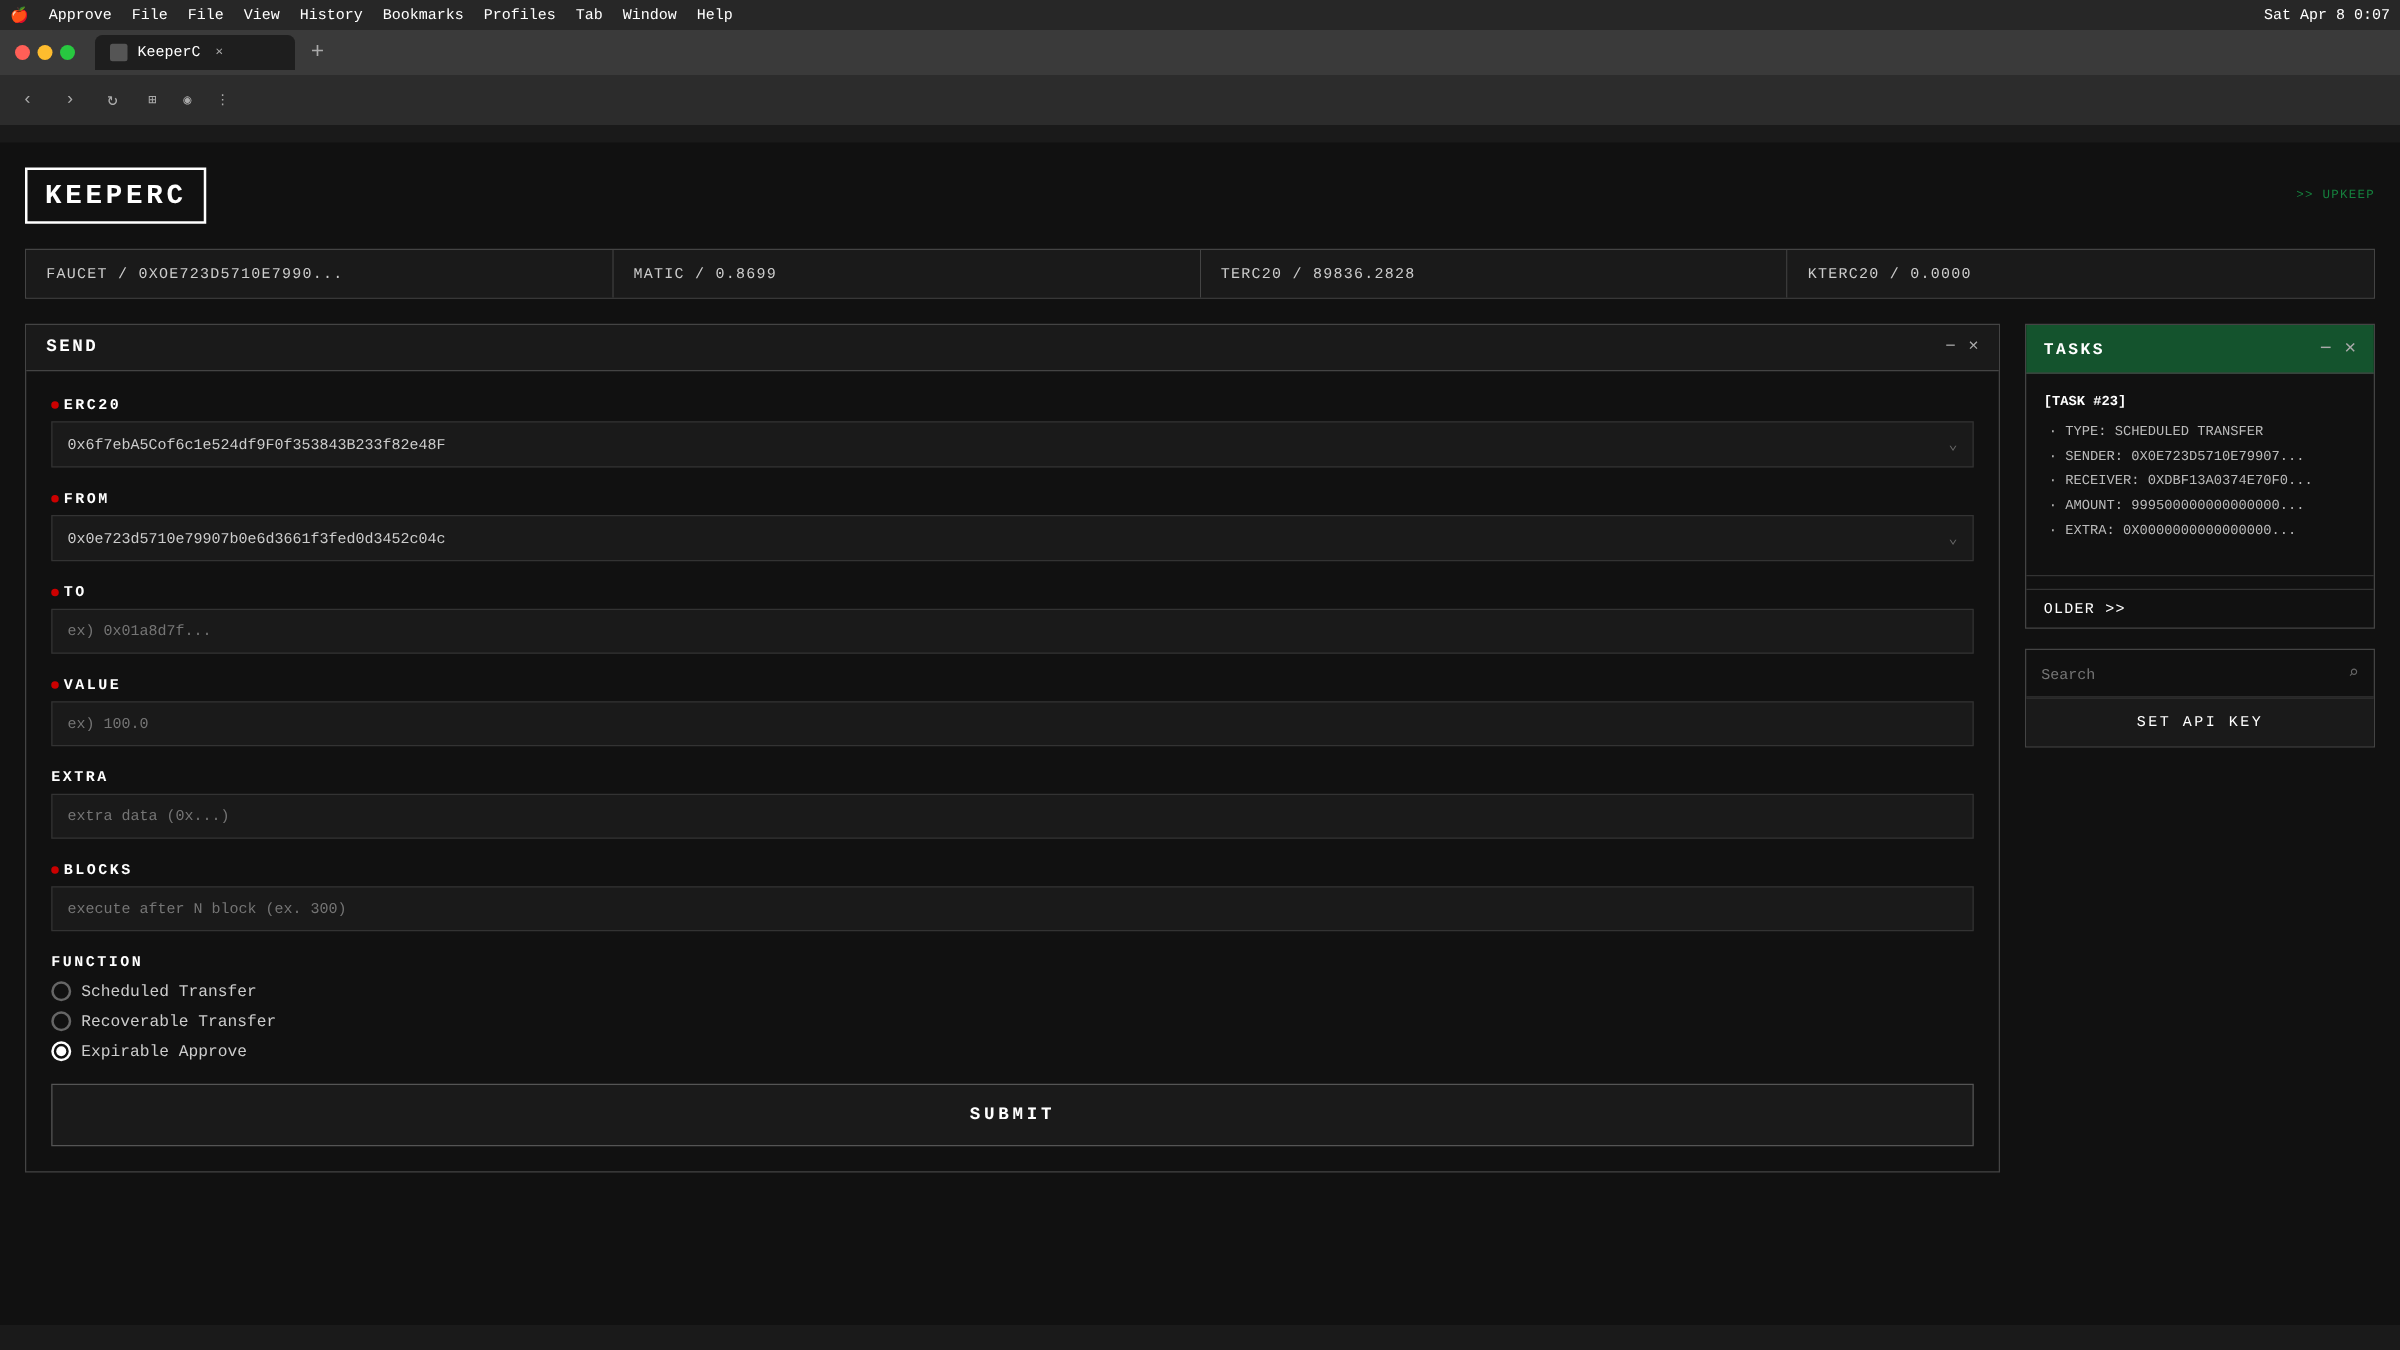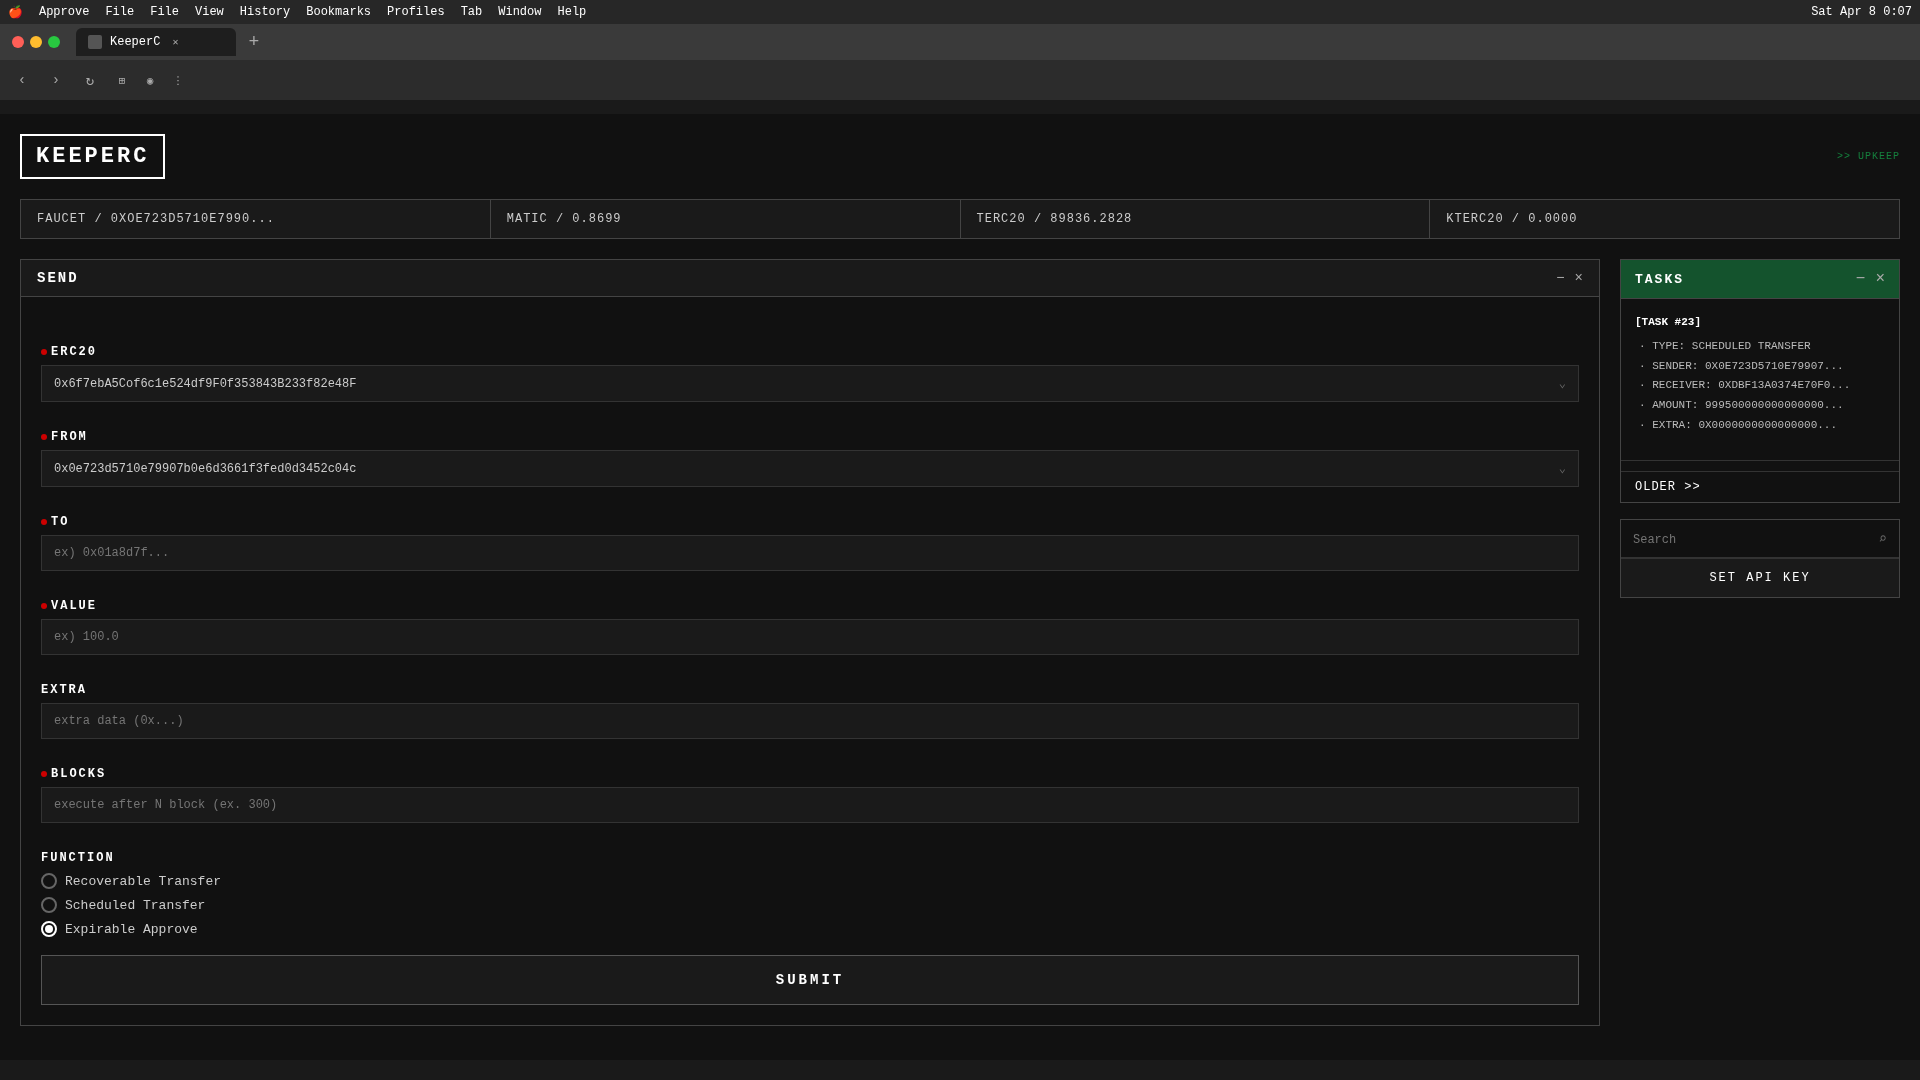--- a/index.html
+++ b/index.html
@@ -236,21 +236,20 @@
     }
     .form-label {
       display: flex;
       align-items: center;
       gap: 4px;
       font-size: 12px;
       font-weight: bold;
       letter-spacing: 2px;
       color: #fff;
       margin-bottom: 6px;
-      margin-top: 28px;
     }
     .required-dot {
       width: 6px; height: 6px;
       background: #cc0000;
       border-radius: 50%;
       display: inline-block;
     }
     .form-input input, .form-input-plain {
       width: 100%;
       background: transparent;
@@ -565,25 +564,25 @@
           </div>
 
           
           <div class="function-group">
             <div class="form-label">
               <span>FUNCTION</span>
             </div>
             <div class="radio-group">
               <label class="radio-item">
                 <div class="radio-circle"></div>
-                <span>Recoverable Transfer</span>
+                <span>Scheduled Transfer</span>
               </label>
               <label class="radio-item">
                 <div class="radio-circle"></div>
-                <span>Scheduled Transfer</span>
+                <span>Recoverable Transfer</span>
               </label>
               <label class="radio-item">
                 <div class="radio-circle checked"></div>
                 <span>Expirable Approve</span>
               </label>
             </div>
           </div>
 
           
           <button class="submit-btn">SUBMIT</button>

